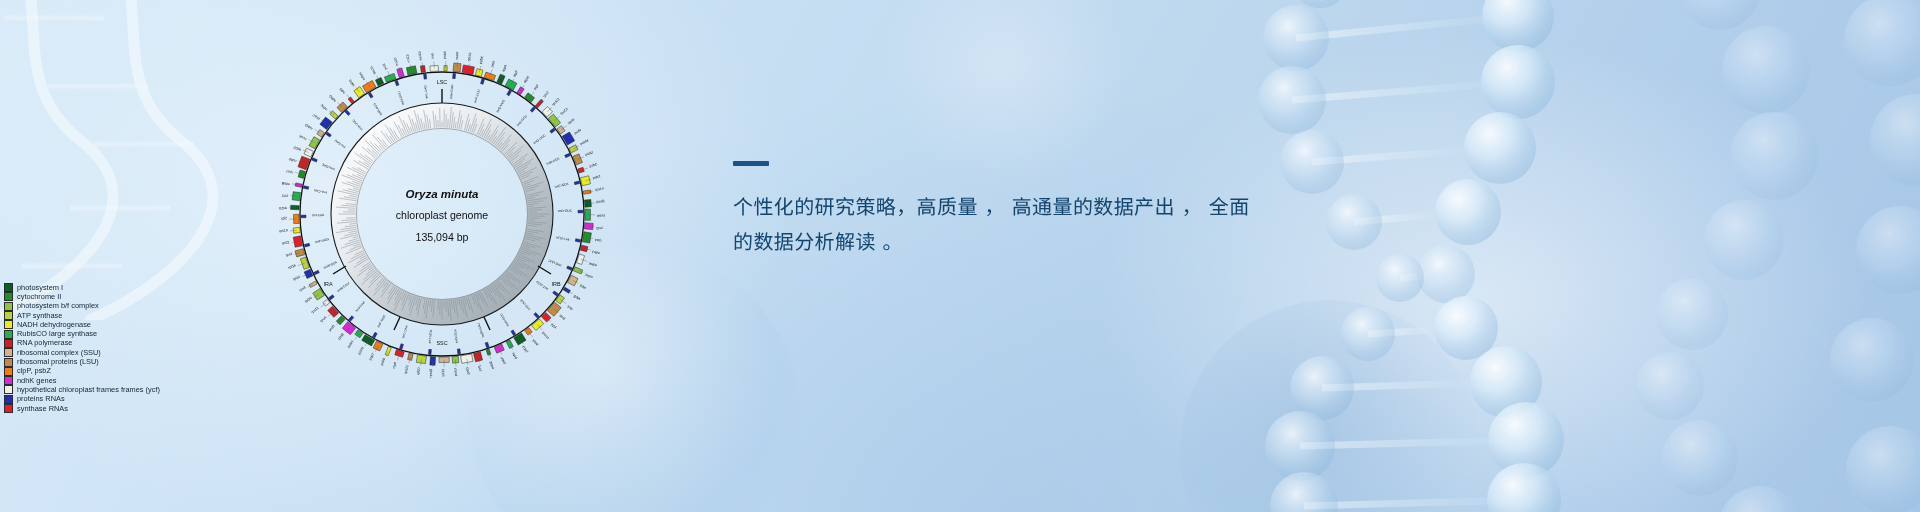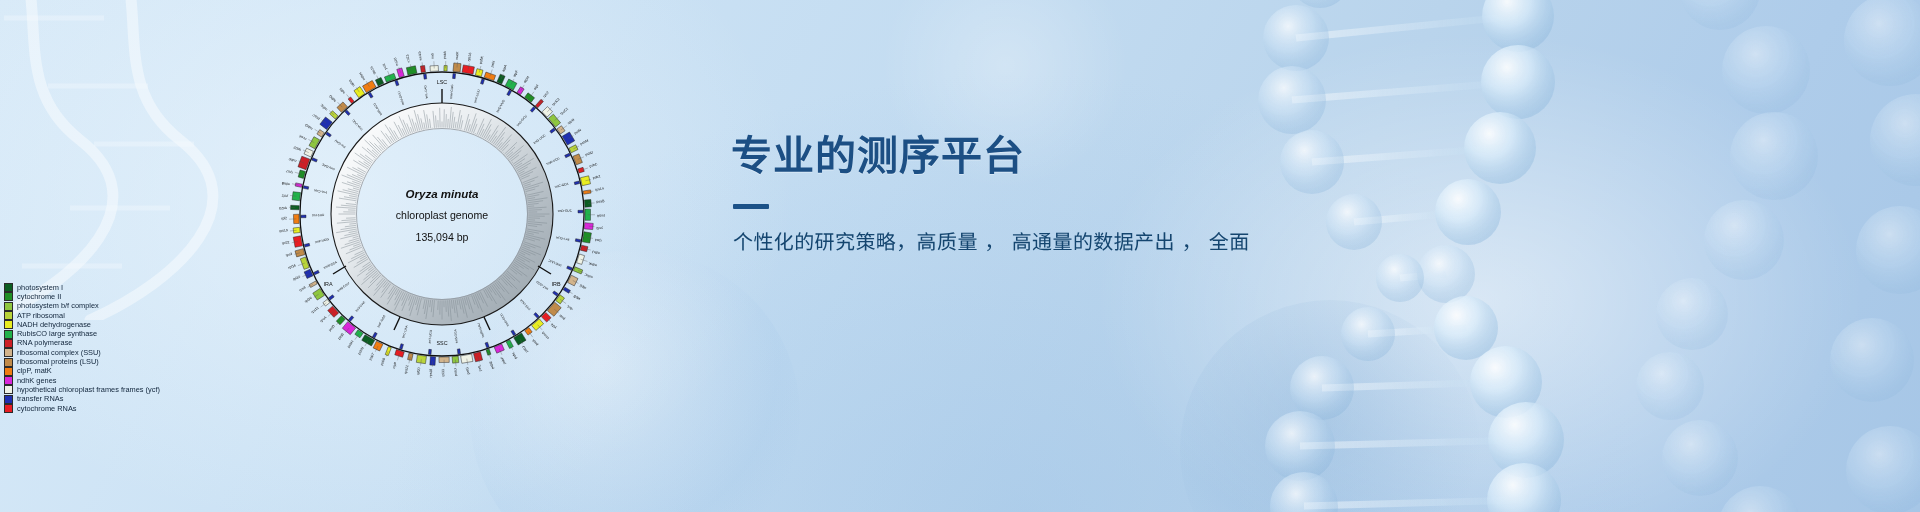--- a/index.html
+++ b/index.html
@@ -45,21 +45,21 @@
   
   .copy{position:absolute;left:731px;top:135px;width:560px;}
   .headline{
     font-size:41px;line-height:1.05;font-weight:bold;letter-spacing:1px;
     color:#1c4f84;margin:0;
     font-family:"DejaVu Sans","Liberation Sans",sans-serif;
     text-shadow:0 1px 0 rgba(255,255,255,.35);
   }
   .rule{width:36px;height:5px;background:#1c5288;margin:26px 0 0 2px;border-radius:1px;}
   .para{
-    margin:16px 0 0 2px;font-size:20px;line-height:35px;color:#14456f;
+    margin:24px 0 0 2px;font-size:20px;line-height:35px;color:#14456f;
     font-family:"DejaVu Sans","Liberation Sans",sans-serif;
     letter-spacing:.4px;max-width:540px;
   }
   .para div{white-space:nowrap;}
 </style>
 </head>
 <body>
 
 <div class="banner">
 
@@ -1034,21 +1034,21 @@
       <div class="leg-row">
         <span class="leg-sw" style="background: rgb(31, 143, 38);"></span>
         <span class="leg-tx">cytochrome II</span>
       </div>
       <div class="leg-row">
         <span class="leg-sw" style="background: rgb(142, 198, 64);"></span>
         <span class="leg-tx">photosystem b/f complex</span>
       </div>
       <div class="leg-row">
         <span class="leg-sw" style="background: rgb(185, 212, 58);"></span>
-        <span class="leg-tx">ATP ribosomal</span>
+        <span class="leg-tx">ATP synthase</span>
       </div>
       <div class="leg-row">
         <span class="leg-sw" style="background: rgb(232, 237, 33);"></span>
         <span class="leg-tx">NADH dehydrogenase</span>
       </div>
       <div class="leg-row">
         <span class="leg-sw" style="background: rgb(33, 178, 75);"></span>
         <span class="leg-tx">RubisCO large synthase</span>
       </div>
       <div class="leg-row">
@@ -1058,41 +1058,41 @@
       <div class="leg-row">
         <span class="leg-sw" style="background: rgb(210, 180, 140);"></span>
         <span class="leg-tx">ribosomal complex (SSU)</span>
       </div>
       <div class="leg-row">
         <span class="leg-sw" style="background: rgb(192, 139, 74);"></span>
         <span class="leg-tx">ribosomal proteins (LSU)</span>
       </div>
       <div class="leg-row">
         <span class="leg-sw" style="background: rgb(240, 125, 19);"></span>
-        <span class="leg-tx">clpP, matK</span>
+        <span class="leg-tx">clpP, psbZ</span>
       </div>
       <div class="leg-row">
         <span class="leg-sw" style="background: rgb(217, 39, 217);"></span>
         <span class="leg-tx">ndhK genes</span>
       </div>
       <div class="leg-row">
         <span class="leg-sw" style="background: rgb(238, 242, 230);"></span>
         <span class="leg-tx">hypothetical chloroplast frames frames (ycf)</span>
       </div>
       <div class="leg-row">
         <span class="leg-sw" style="background: rgb(31, 47, 176);"></span>
-        <span class="leg-tx">transfer RNAs</span>
+        <span class="leg-tx">proteins RNAs</span>
       </div>
       <div class="leg-row">
         <span class="leg-sw" style="background: rgb(232, 29, 35);"></span>
-        <span class="leg-tx">cytochrome RNAs</span>
+        <span class="leg-tx">synthase RNAs</span>
       </div>
     </div>
 
   <div class="copy">
-    <h1 class="headline">专业的测序平台</h1>
     <div class="rule"></div>
     <div class="para" id="para">
         <div>个性化的研究策略，高质量 ， 高通量的数据产出 ， 全面</div>
+        <div>的数据分析解读 。</div>
       </div>
   </div>
 
 </div>
 
 </body></html>

